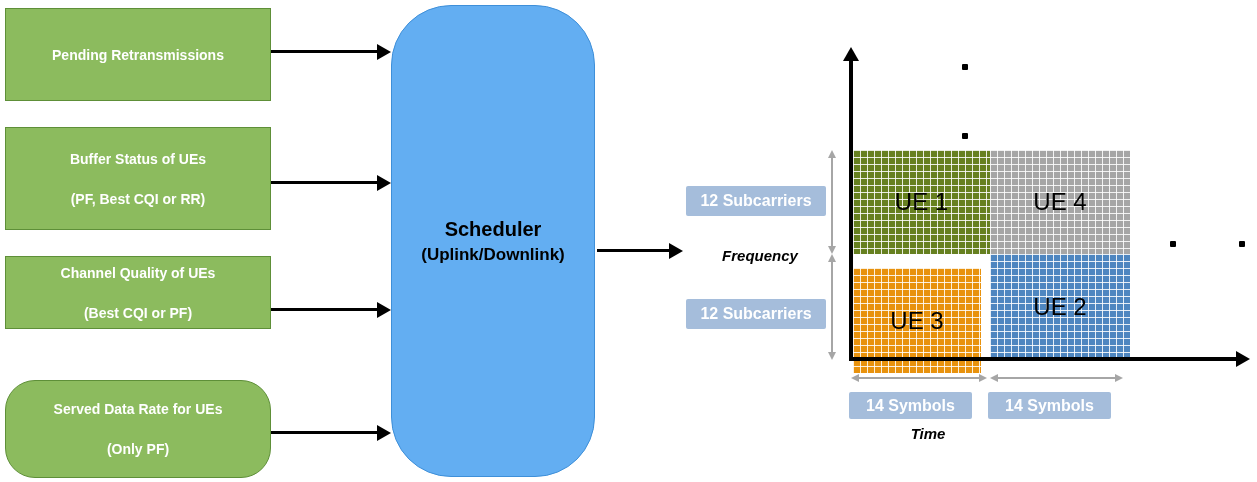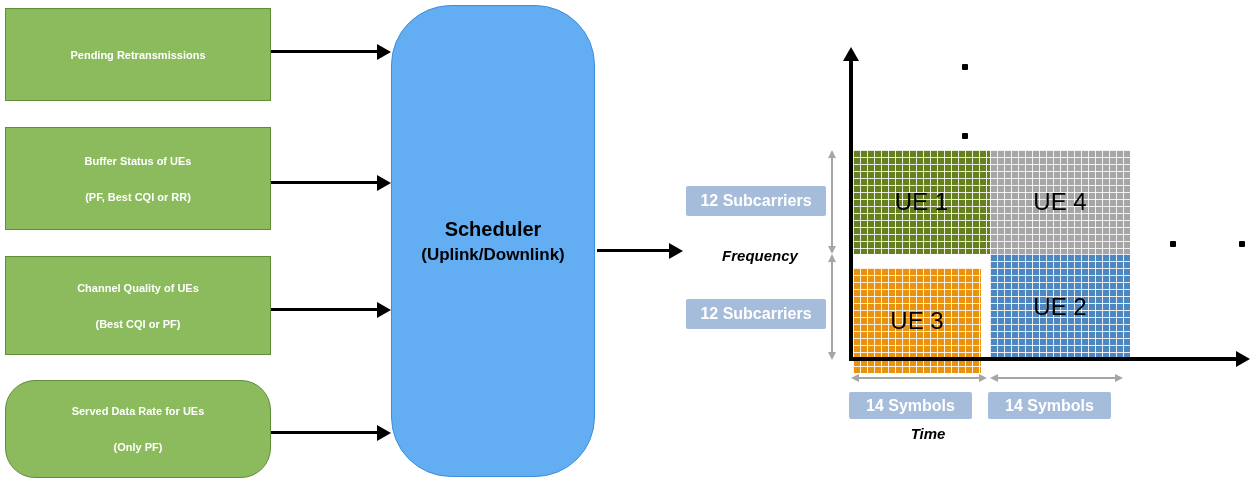--- a/index.html
+++ b/index.html
@@ -21,26 +21,26 @@
     background: #8cbb5e;
     border: 1px solid #5e8f38;
     box-sizing: border-box;
     display: flex;
     flex-direction: column;
     align-items: center;
     justify-content: center;
     gap: 24px;
     color: #ffffff;
     font-weight: bold;
-    font-size: 11px;
+    font-size: 14px;
     text-align: right;
   }
   .box1 { top: 8px;   height: 93px; }
   .box2 { top: 127px; height: 103px; }
-  .box3 { top: 256px; height: 99px; }
+  .box3 { top: 256px; height: 73px; }
   .box4 { top: 380px; height: 98px; border-radius: 30px; }
 
   
   .flow-arrow {
     position: absolute;
     height: 3px;
     background: #000;
   }
   .flow-arrow::after {
     content: "";

